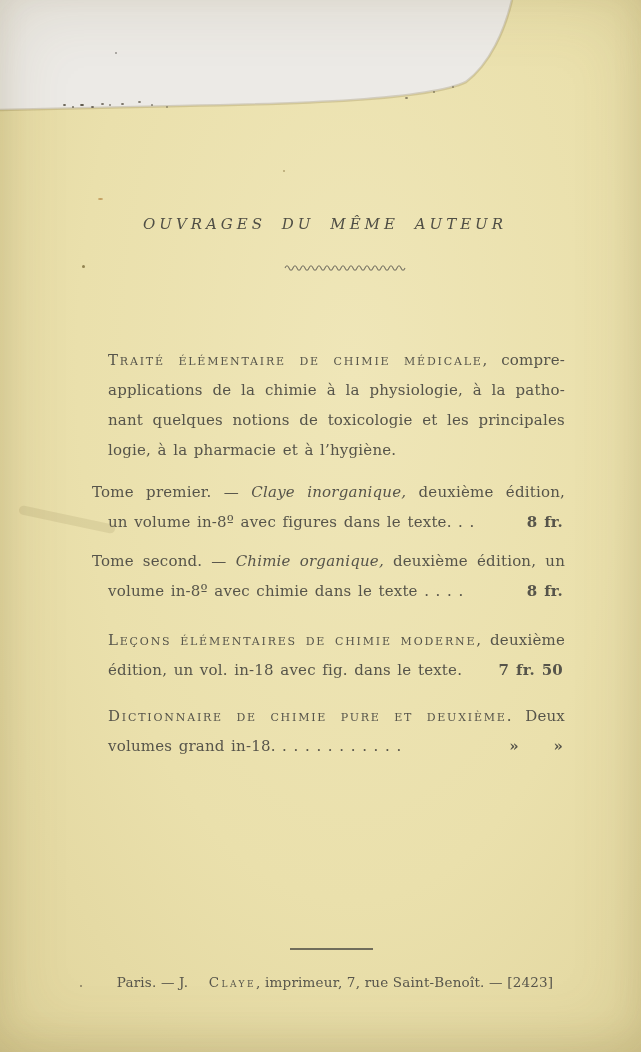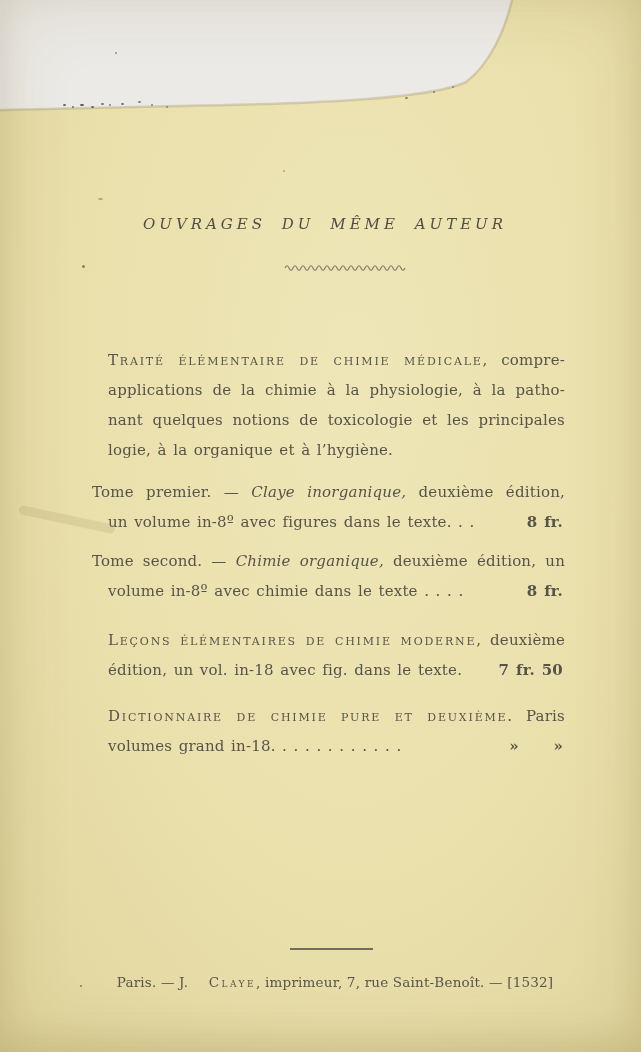--- a/index.html
+++ b/index.html
@@ -73,47 +73,47 @@
 <svg class="ornament" width="124" height="12" viewBox="0 0 124 12">
   <path d="M2,6 c1.3,-3 2.7,-3 4,0 c1.3,3 2.7,3 4,0 c1.3,-3 2.7,-3 4,0 c1.3,3 2.7,3 4,0 c1.3,-3 2.7,-3 4,0 c1.3,3 2.7,3 4,0 c1.3,-3 2.7,-3 4,0 c1.3,3 2.7,3 4,0 c1.3,-3 2.7,-3 4,0 c1.3,3 2.7,3 4,0 c1.3,-3 2.7,-3 4,0 c1.3,3 2.7,3 4,0 c1.3,-3 2.7,-3 4,0 c1.3,3 2.7,3 4,0 c1.3,-3 2.7,-3 4,0 c1.3,3 2.7,3 4,0 c1.3,-3 2.7,-3 4,0 c1.3,3 2.7,3 4,0 c1.3,-3 2.7,-3 4,0 c1.3,3 2.7,3 4,0 c1.3,-3 2.7,-3 4,0 c1.3,3 2.7,3 4,0 c1.3,-3 2.7,-3 4,0 c1.3,3 2.7,3 4,0 c1.3,-3 2.7,-3 4,0 c1.3,3 2.7,3 4,0 c1.3,-3 2.7,-3 4,0 c1.3,3 2.7,3 4,0 c1.3,-3 2.7,-3 4,0 c1.3,3 2.7,3 4,0" fill="none" stroke="#6b685c" stroke-width="1.1" opacity="0.9"></path>
 </svg>
 
 <div class="textblock">
 
   <div class="entry" style="top:0">
     <div class="ln j"><span class="sc">Traité élémentaire de chimie médicale,</span><span> compre-</span></div>
     <div class="ln cont j"><span>applications de la chimie à la physiologie, à la patho-</span></div>
     <div class="ln cont j"><span>nant quelques notions de toxicologie et les principales</span></div>
-    <div class="ln cont last"><span>logie, à la organique et à l’hygiène.</span></div>
+    <div class="ln cont last"><span>logie, à la pharmacie et à l’hygiène.</span></div>
   </div>
 
   <div class="entry" style="top:132px">
     <div class="ln j"><span>Tome premier. — </span><span class="it">Claye inorganique,</span><span> deuxième édition,</span></div>
     <div class="ln cont last"><span>un volume in-8º avec figures dans le texte. . .</span><span class="price">8 fr.</span></div>
   </div>
 
   <div class="entry" style="top:201px">
     <div class="ln j"><span>Tome second. — </span><span class="it">Chimie organique,</span><span> deuxième édition, un</span></div>
     <div class="ln cont last"><span>volume in-8º avec chimie dans le texte . . . .</span><span class="price">8 fr.</span></div>
   </div>
 
   <div class="entry" style="top:280px">
     <div class="ln j"><span class="sc">Leçons élémentaires de chimie moderne,</span><span> deuxième</span></div>
     <div class="ln cont last"><span>édition, un vol. in-18 avec fig. dans le texte.</span><span class="price">7 fr. 50</span></div>
   </div>
 
   <div class="entry" style="top:356px">
-    <div class="ln j"><span class="sc">Dictionnaire de chimie pure et deuxième.</span><span> Paris</span></div>
+    <div class="ln j"><span class="sc">Dictionnaire de chimie pure et deuxième.</span><span> Deux</span></div>
     <div class="ln cont last"><span>volumes grand in-18. . . . . . . . . . . .</span><span class="price">»     »</span></div>
   </div>
 
 </div>
 
 <div class="imprint-rule"></div>
-<div class="imprint"><span>Paris. — J. </span><span class="sc">Claye</span><span>, imprimeur, 7, rue Saint-Benoît. — [1532]</span></div>
+<div class="imprint"><span>Paris. — J. </span><span class="sc">Claye</span><span>, imprimeur, 7, rue Saint-Benoît. — [2423]</span></div>
 
 <div class="speck" style="left:63px;top:104px;width:3px;height:2px;background:rgba(70,63,48,.8)"></div>
 <div class="speck" style="left:72px;top:106px;width:2px;height:2px;background:rgba(70,63,48,.7)"></div>
 <div class="speck" style="left:80px;top:104px;width:4px;height:2px;background:rgba(60,54,40,.85)"></div>
 <div class="speck" style="left:91px;top:106px;width:3px;height:2px;background:rgba(70,63,48,.75)"></div>
 <div class="speck" style="left:101px;top:103px;width:3px;height:2px;background:rgba(70,63,48,.7)"></div>
 <div class="speck" style="left:109px;top:104px;width:2px;height:2px;background:rgba(70,63,48,.6)"></div>
 <div class="speck" style="left:121px;top:103px;width:3px;height:2px;background:rgba(70,63,48,.7)"></div>
 <div class="speck" style="left:138px;top:101px;width:3px;height:2px;background:rgba(70,63,48,.65)"></div>
 <div class="speck" style="left:151px;top:104px;width:2px;height:2px;background:rgba(70,63,48,.6)"></div>

